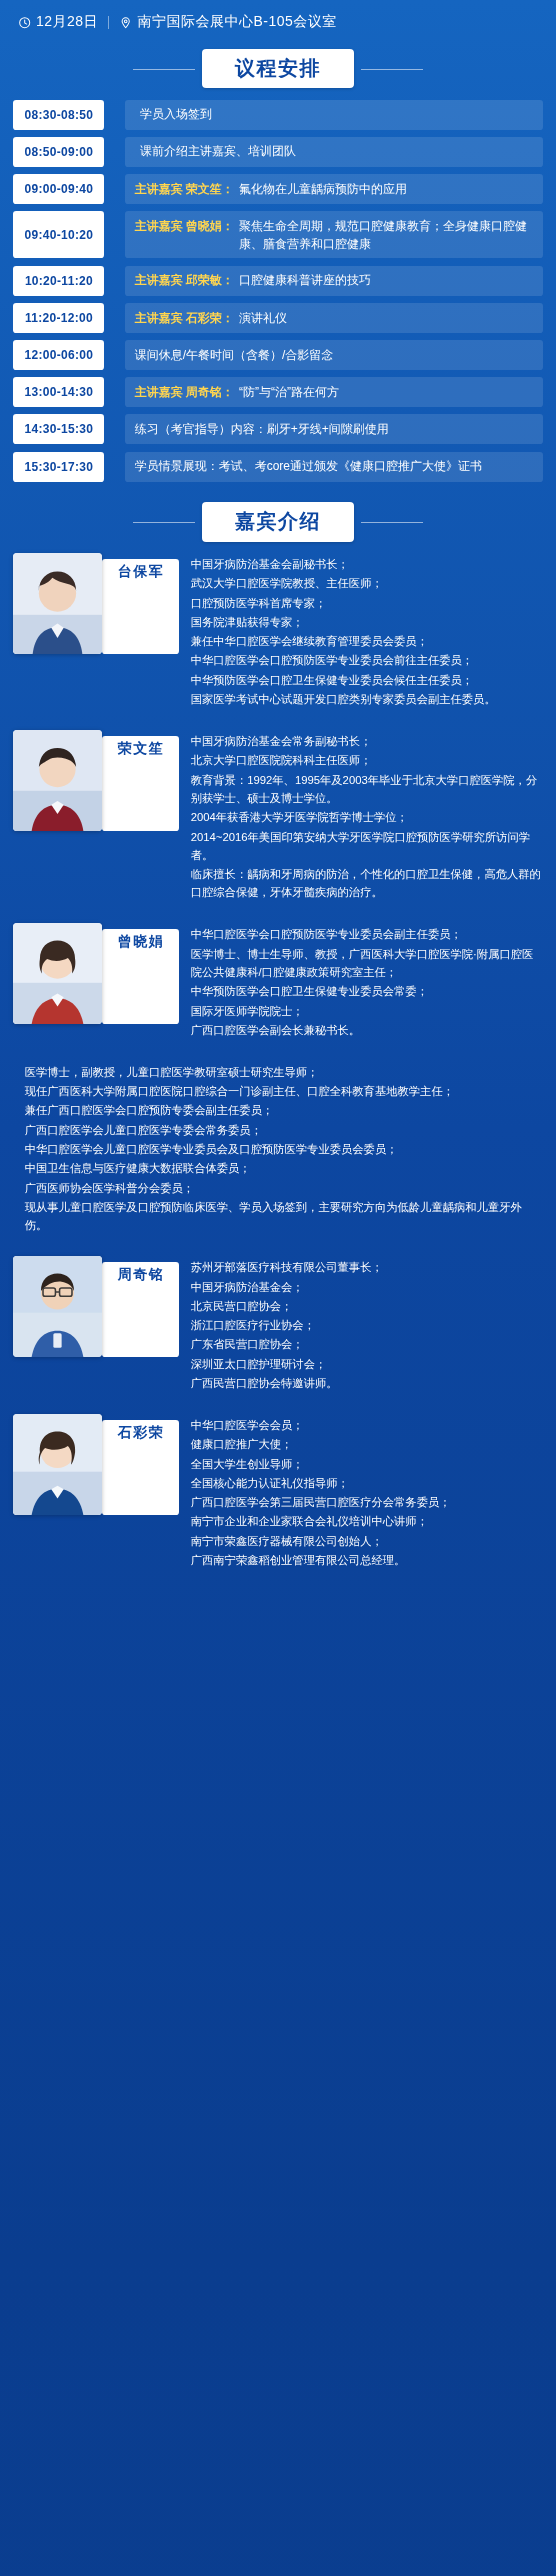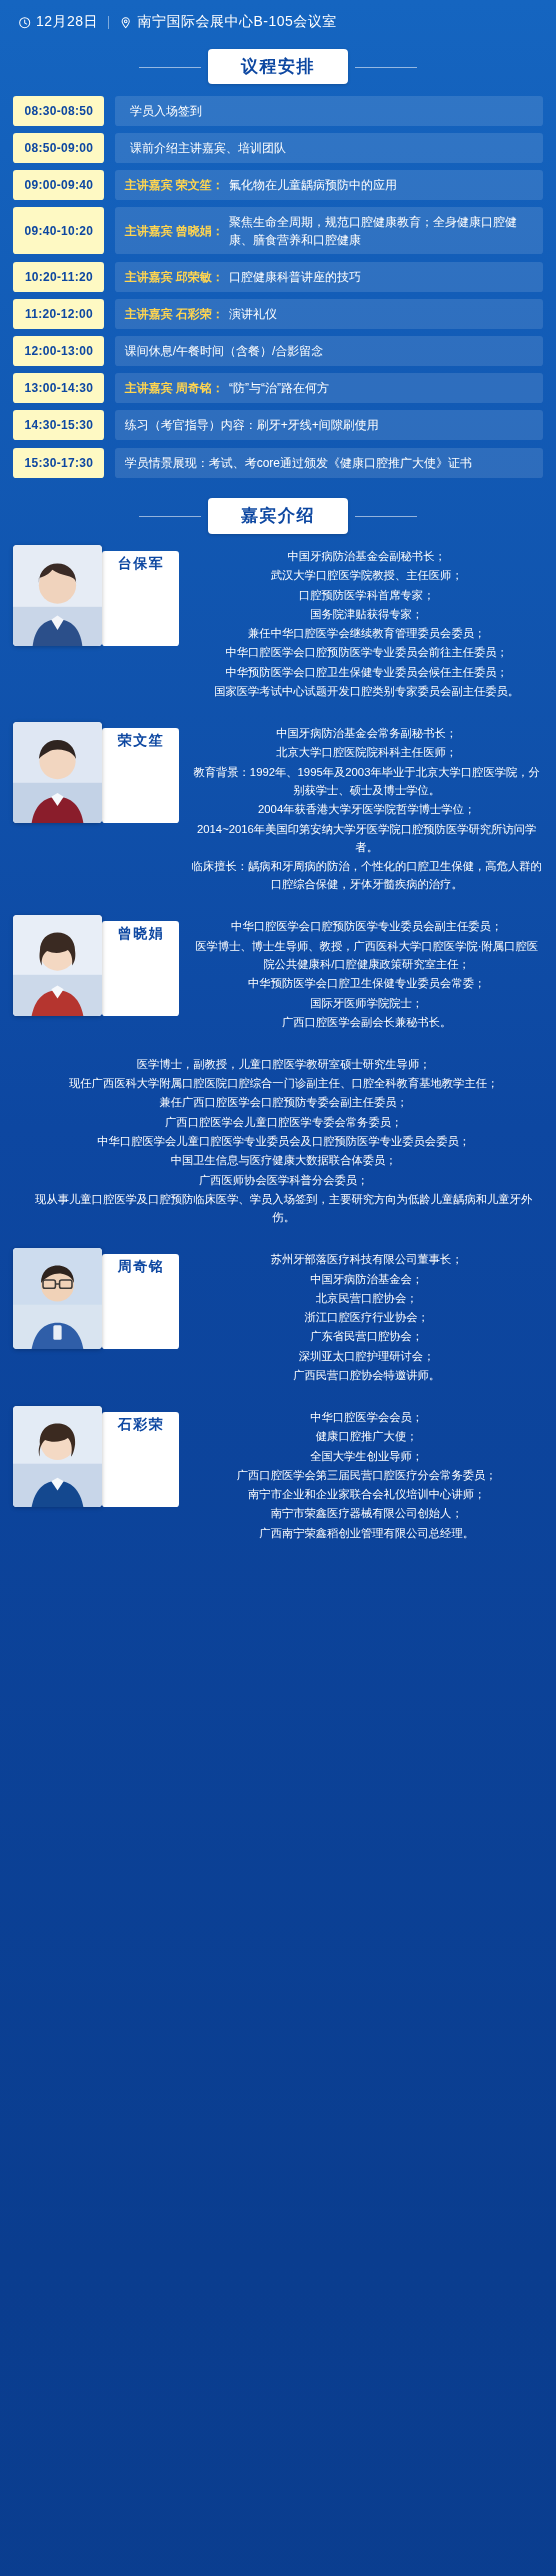--- a/index.html
+++ b/index.html
@@ -54,21 +54,21 @@
   .section-title-wrap {
     display: flex;
     justify-content: center;
     align-items: center;
     margin: 8.2px 0 11.3px 0;
   }
   .section-title {
     position: relative;
     background: #ffffff;
     color: #0d47a1;
-    font-size: 17px;
+    font-size: 20px;
     font-weight: bold;
     letter-spacing: 1.5px;
     border-radius: 4.1px;
     padding: 6.2px 33px;
     text-align: center;
     box-shadow: 0 1px 3.1px rgba(0,0,0,.18);
   }
   .section-title::before,
   .section-title::after {
     content: "";
@@ -85,42 +85,41 @@
   .agenda {
     padding: 0 13.4px;
   }
   .agenda-row {
     display: flex;
     align-items: stretch;
     margin-bottom: 7.2px;
   }
   .agenda-time {
     flex: 0 0 91px;
-    background: #fef9c3;
+    background: #ffffff;
     color: #0d47a1;
     font-size: 12px;
     font-weight: bold;
     display: flex;
     align-items: center;
     justify-content: center;
     border-radius: 3.1px;
     letter-spacing: 0.3px;
     min-height: 30px;
     text-align: center;
   }
   .agenda-desc {
     flex: 1 1 auto;
-    margin-left: 11px;
+    margin-left: 21px;
     background: rgba(255,255,255,0.12);
     border-radius: 3.1px;
     padding: 5.7px 9.3px;
     font-size: 12px;
     line-height: 1.5;
     display: flex;
-    align-items: center;
     min-height: 30px;
   }
   .agenda-desc .lbl {
     color: #ffd54f;
     font-weight: bold;
     margin-right: 3.1px;
     white-space: nowrap;
   }
   .agenda-desc .speaker {
     color: #ffd54f;
@@ -168,21 +167,21 @@
     min-width: 77px;
   }
   .guest-bio {
     flex: 1 1 auto;
     margin-left: 11.3px;
     padding-top: 2.1px;
     font-size: 11.3px;
     line-height: 1.62;
     color: #ffffff;
   }
-  .guest-bio p { margin: 0 0 1px 0; text-align: center; }
+  .guest-bio p { margin: 0 0 1px 0; }
 </style>
 </head>
 <body>
 
 <div class="page">
 
   <div class="meta-bar">
     <div class="meta-item">
       <span class="ico">
         <svg viewBox="0 0 24 24" width="13.4" height="13.4" fill="none" stroke="#ffffff" stroke-width="1.8">
@@ -256,21 +255,21 @@
     <div class="agenda-row">
       <div class="agenda-time">11:20-12:00</div>
       <div class="agenda-desc">
         <span class="lbl">主讲嘉宾</span>
         <span class="speaker">石彩荣：</span>
         <span class="txt">演讲礼仪</span>
       </div>
     </div>
 
     <div class="agenda-row">
-      <div class="agenda-time">12:00-13:00</div>
+      <div class="agenda-time">12:00-06:00</div>
       <div class="agenda-desc">
         <span class="txt">课间休息/午餐时间（含餐）/合影留念</span>
       </div>
     </div>
 
     <div class="agenda-row">
       <div class="agenda-time">13:00-14:30</div>
       <div class="agenda-desc">
         <span class="lbl">主讲嘉宾</span>
         <span class="speaker">周奇铭：</span>
@@ -425,20 +424,21 @@
             <path d="M36 196c6-33 24-51 50-51s44 18 50 51z" fill="#14488f"></path>
             <path d="M74 146l12 18 12-18-12-7z" fill="#f6f9fc"></path>
           </svg>
         </div>
         <div class="guest-name">石彩荣</div>
       </div>
       <div class="guest-bio">
         <p>中华口腔医学会会员；</p>
         <p>健康口腔推广大使；</p>
         <p>全国大学生创业导师；</p>
+        <p>全国核心能力认证礼仪指导师；</p>
         <p>广西口腔医学会第三届民营口腔医疗分会常务委员；</p>
         <p>南宁市企业和企业家联合会礼仪培训中心讲师；</p>
         <p>南宁市荣鑫医疗器械有限公司创始人；</p>
         <p>广西南宁荣鑫稻创业管理有限公司总经理。</p>
       </div>
     </div>
 
   </div>
 </div>
 

